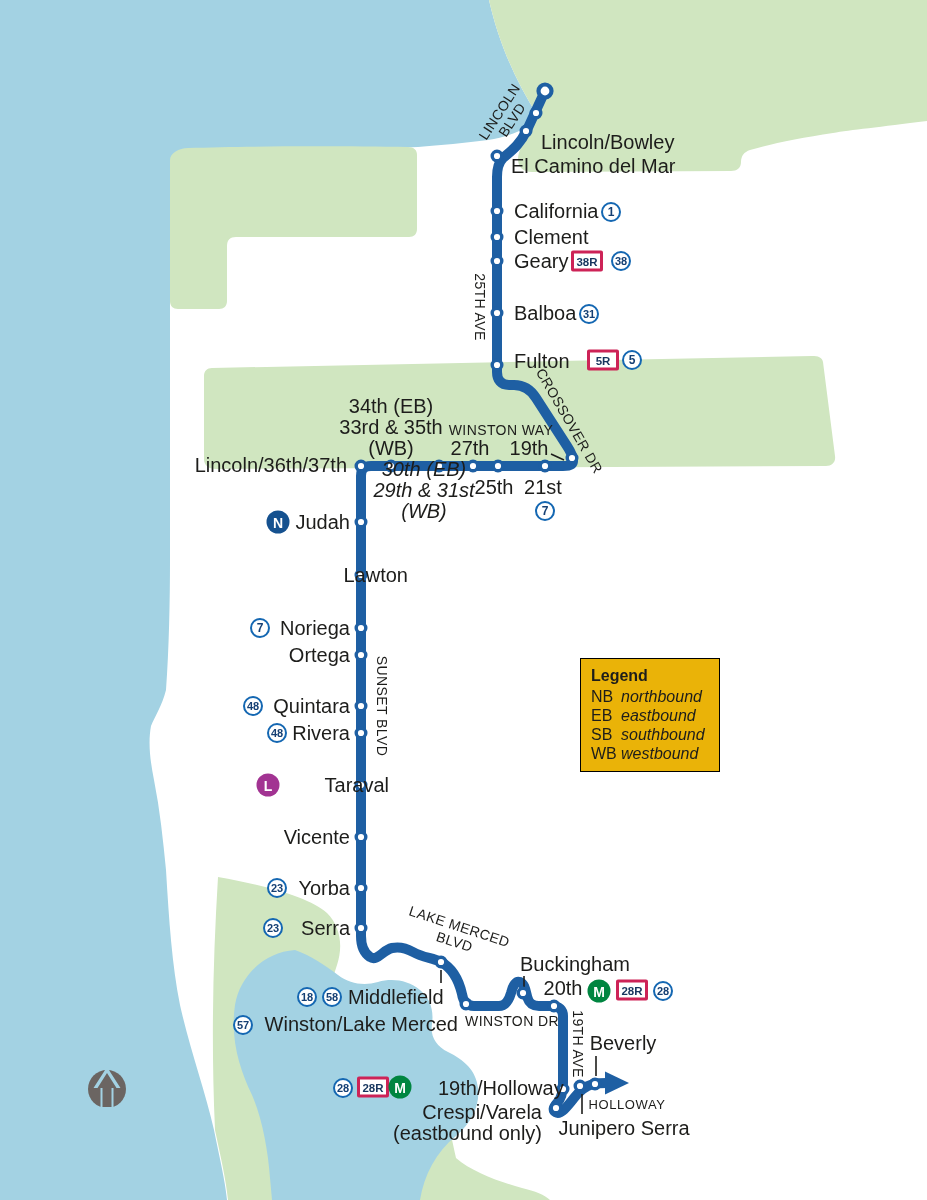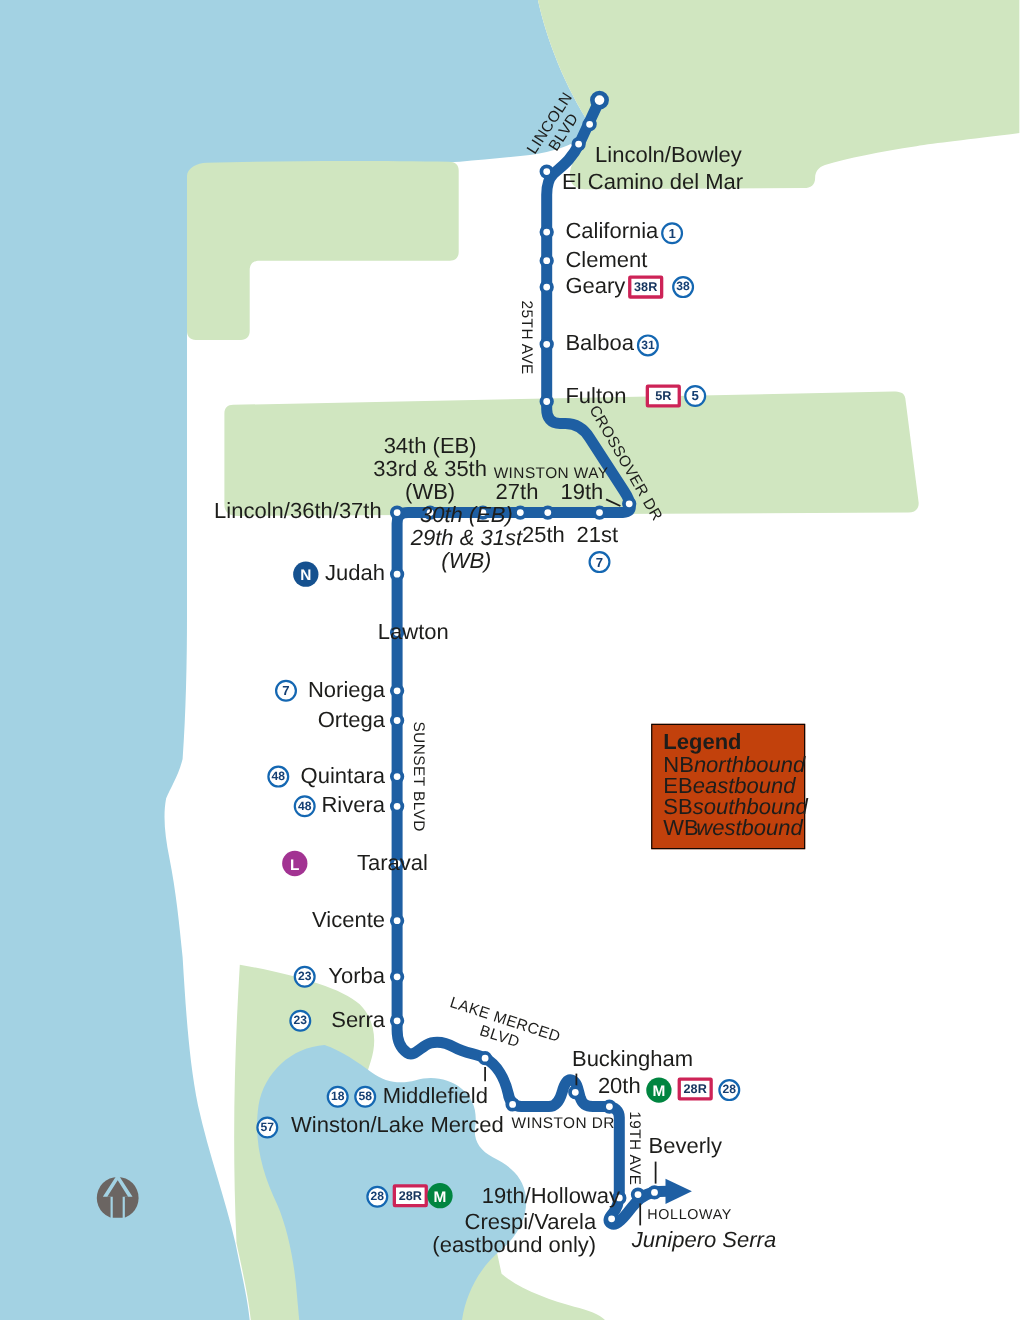--- a/index.html
+++ b/index.html
@@ -12,22 +12,22 @@
   .street{font-size:14px;letter-spacing:.4px;}
   .street-sm{font-size:13px;letter-spacing:.6px;}
   .bn{position:absolute;width:20px;height:20px;box-sizing:border-box;border:2.5px solid #1467b2;
       border-radius:50%;background:#fff;color:#153f73;font-weight:bold;font-size:11px;
       display:flex;align-items:center;justify-content:center;transform:translate(-50%,-50%);}
   .br{position:absolute;width:32px;height:21px;box-sizing:border-box;border:3px solid #cd2357;
       border-radius:2px;background:#fff;color:#16355e;font-weight:bold;font-size:11.5px;
       display:flex;align-items:center;justify-content:center;transform:translate(-50%,-50%);}
   .bm{position:absolute;width:23px;height:23px;border-radius:50%;color:#fff;font-weight:bold;
       font-size:14px;display:flex;align-items:center;justify-content:center;transform:translate(-50%,-50%);}
-  #legend{position:absolute;left:592px;top:658px;width:140px;box-sizing:border-box;
-      border:1.3px solid #000;background:#c2410c;padding:7px 10px 8px 10px;font-size:20px;line-height:19px;}
+  #legend{position:absolute;left:580px;top:658px;width:140px;box-sizing:border-box;
+      border:1.3px solid #000;background:#eab308;padding:7px 10px 8px 10px;font-size:16px;line-height:19px;}
   #legend .t{font-weight:bold;margin-bottom:2px;}
   #legend .row{display:flex;}
   #legend .ab{width:30px;}
   #legend .it{font-style:italic;}
 </style>
 </head>
 <body>
 
 <div id="map">
 
@@ -183,21 +183,21 @@
 <div class="l r" style="left:350px;top:928px;">Serra</div>
 
 <div class="l" style="left:348px;top:997px;">Middlefield</div>
 <div class="l r" style="left:458px;top:1024px;">Winston/Lake Merced</div>
 <div class="l c" style="left:575px;top:964px;">Buckingham</div>
 <div class="l c" style="left:563px;top:988px;">20th</div>
 <div class="l c" style="left:623px;top:1043px;">Beverly</div>
 <div class="l" style="left:438px;top:1088px;">19th/Holloway</div>
 <div class="l r" style="left:542px;top:1112px;">Crespi/Varela</div>
 <div class="l r" style="left:542px;top:1133px;">(eastbound only)</div>
-<div class="l c" style="left:640px;top:1128px;font-style:italic;">Junipero Serra</div>
+<div class="l c" style="left:624px;top:1128px;">Junipero Serra</div>
 
 <div class="bn" style="left:611px;top:212px;font-size:12px;">1</div>
 <div class="br" style="left:587px;top:261px;">38R</div>
 <div class="bn" style="left:621px;top:261px;">38</div>
 <div class="bn" style="left:589px;top:314px;">31</div>
 <div class="br" style="left:603px;top:360px;">5R</div>
 <div class="bn" style="left:632px;top:360px;font-size:12px;">5</div>
 <div class="bn" style="left:545px;top:511px;font-size:12px;">7</div>
 <div class="bm" style="left:278px;top:522px;background:#15518f;">N</div>
 <div class="bn" style="left:260px;top:628px;font-size:12px;">7</div>

